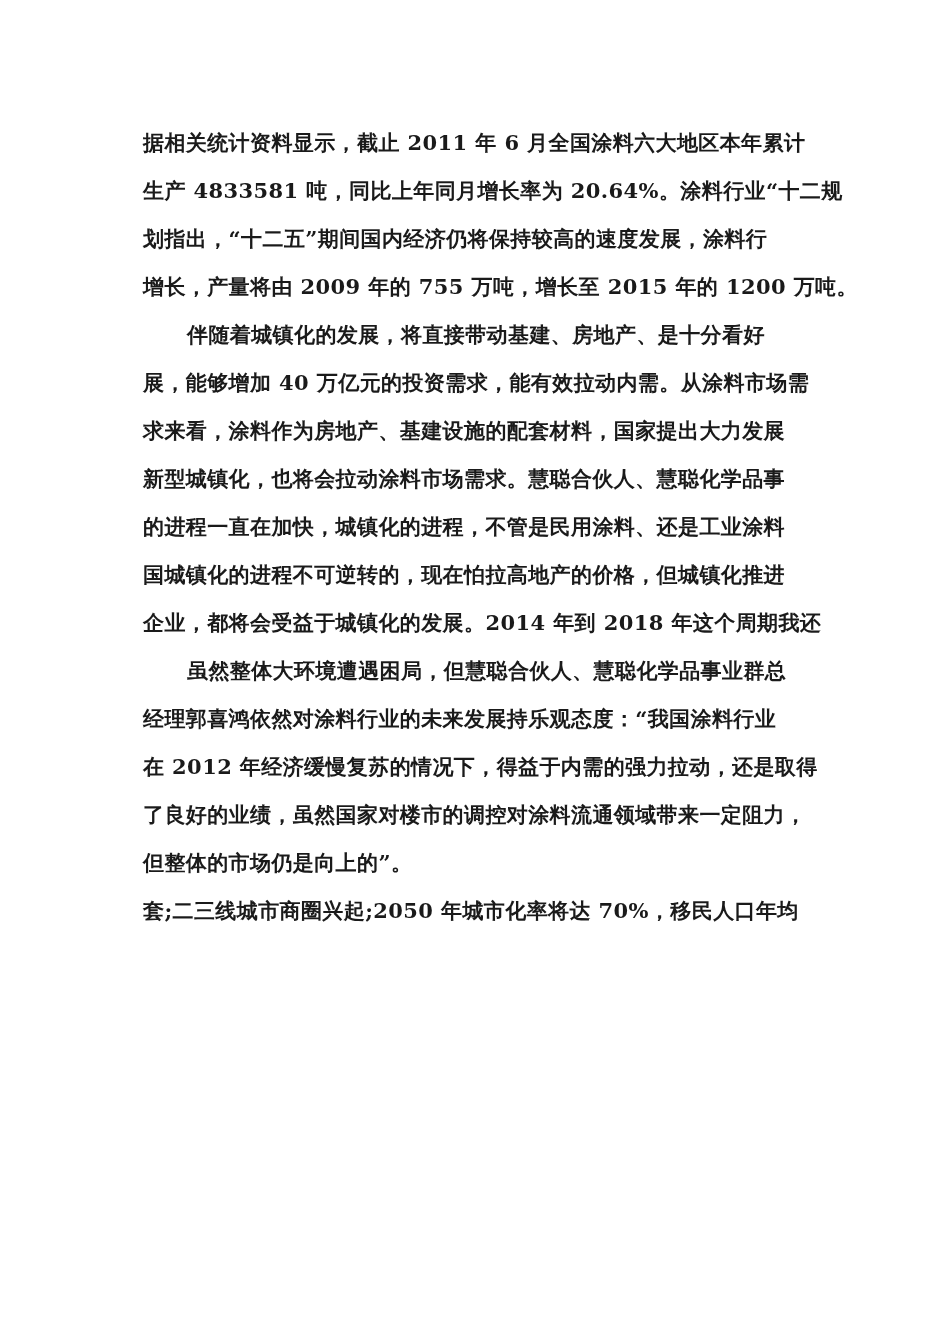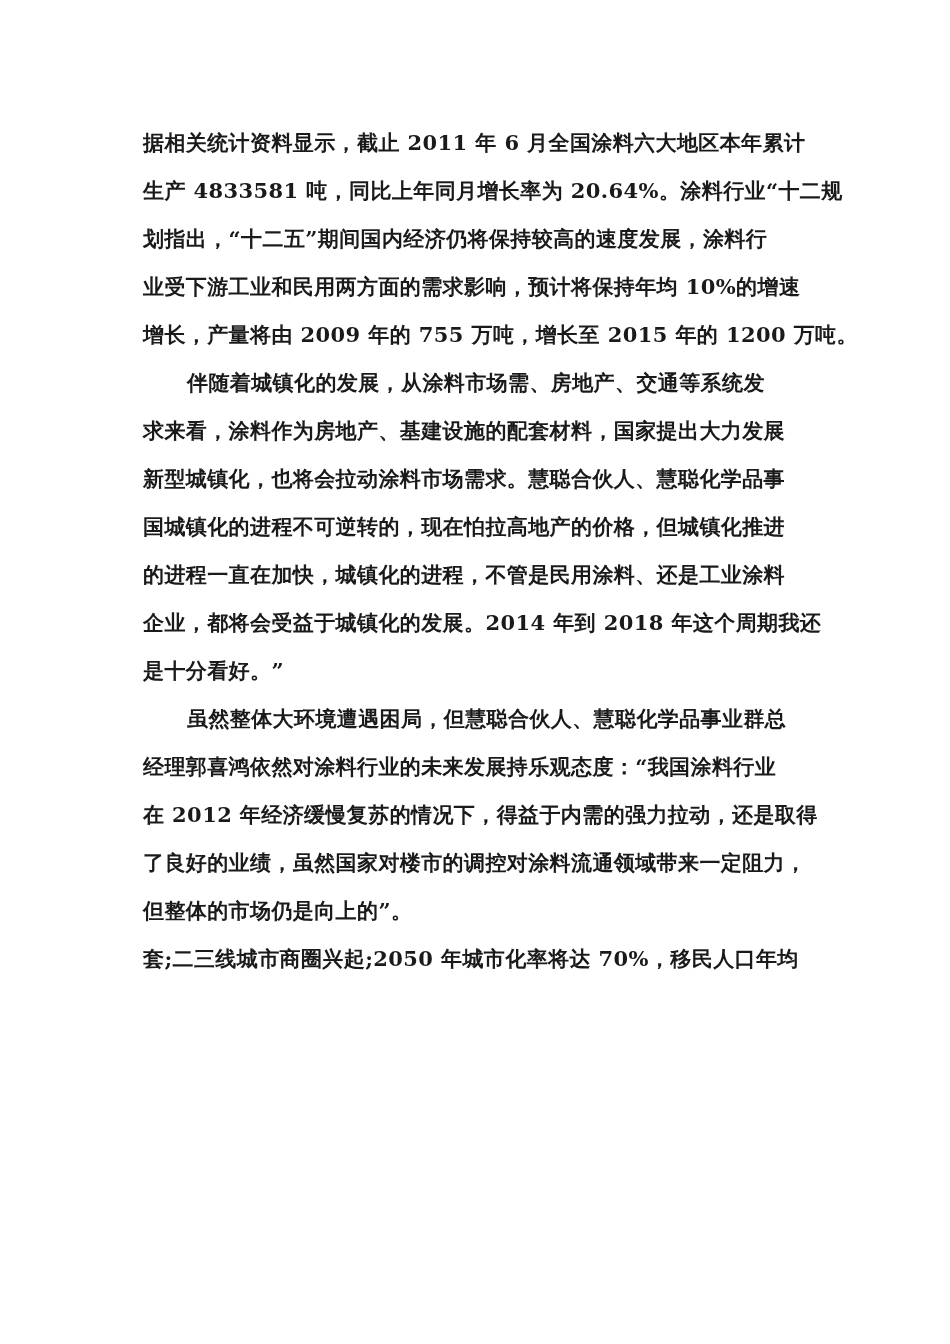--- a/index.html
+++ b/index.html
@@ -43,30 +43,29 @@
   </style>
 </head>
 <body>
 
 <div class="page">
   <div class="text-body">
 
     <div class="line">据相关统计资料显示，截止 2011 年 6 月全国涂料六大地区本年累计</div>
     <div class="line">生产 4833581 吨，同比上年同月增长率为 20.64%。涂料行业“十二规</div>
     <div class="line">划指出，“十二五”期间国内经济仍将保持较高的速度发展，涂料行</div>
-    <div class="line">业受下游工业和民用两方面的需求影响，预计将保持年均 10%的增速</div>
     <div class="line">增长，产量将由 2009 年的 755 万吨，增长至 2015 年的 1200 万吨。</div>
 
-    <div class="line indent">伴随着城镇化的发展，从涂料市场需、房地产、交通等系统发</div>
+    <div class="line indent">伴随着城镇化的发展，将直接带动基建、房地产、是十分看好</div>
+    <div class="line">展，能够增加 40 万亿元的投资需求，能有效拉动内需。从涂料市场需</div>
     <div class="line">求来看，涂料作为房地产、基建设施的配套材料，国家提出大力发展</div>
     <div class="line">新型城镇化，也将会拉动涂料市场需求。慧聪合伙人、慧聪化学品事</div>
+    <div class="line">的进程一直在加快，城镇化的进程，不管是民用涂料、还是工业涂料</div>
     <div class="line">国城镇化的进程不可逆转的，现在怕拉高地产的价格，但城镇化推进</div>
-    <div class="line">的进程一直在加快，城镇化的进程，不管是民用涂料、还是工业涂料</div>
     <div class="line">企业，都将会受益于城镇化的发展。2014 年到 2018 年这个周期我还</div>
-    <div class="line">是十分看好。”</div>
 
     <div class="line indent">虽然整体大环境遭遇困局，但慧聪合伙人、慧聪化学品事业群总</div>
     <div class="line">经理郭喜鸿依然对涂料行业的未来发展持乐观态度：“我国涂料行业</div>
     <div class="line">在 2012 年经济缓慢复苏的情况下，得益于内需的强力拉动，还是取得</div>
     <div class="line">了良好的业绩，虽然国家对楼市的调控对涂料流通领域带来一定阻力，</div>
     <div class="line">但整体的市场仍是向上的”。</div>
 
     <div class="line">套;二三线城市商圈兴起;2050 年城市化率将达 70%，移民人口年均</div>
 
   </div>

